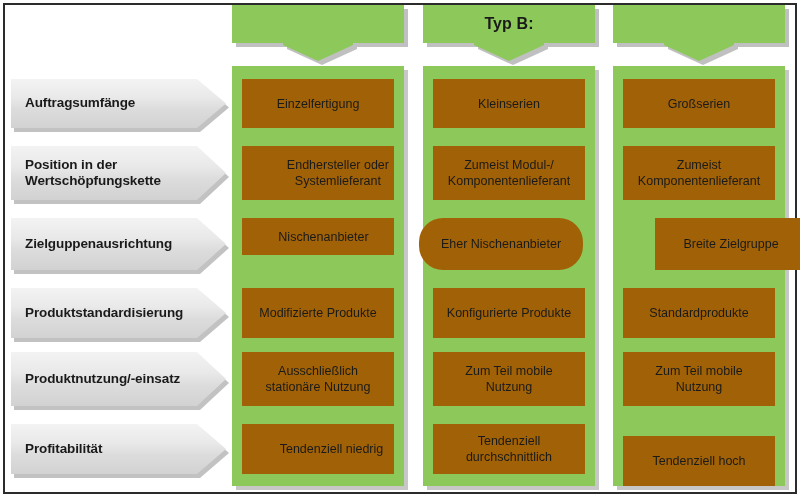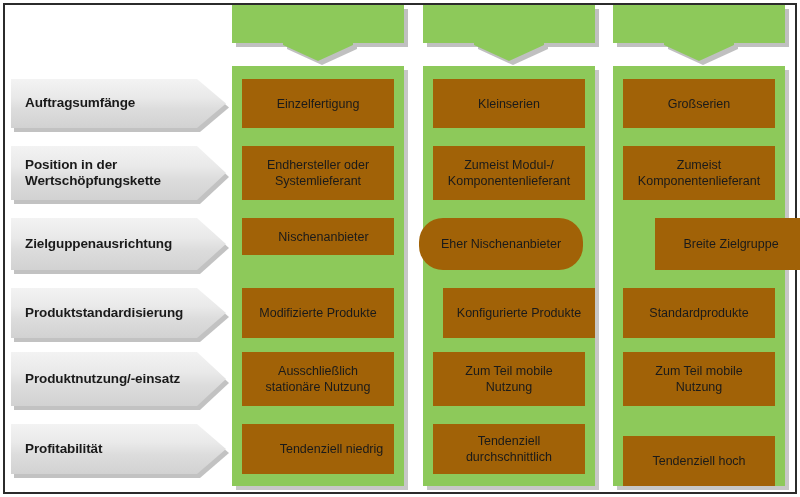--- a/index.html
+++ b/index.html
@@ -158,34 +158,35 @@
     </div>
 
   <div id="col-heads-host">
       <div class="col-head-wrap" style="left: 232px; top: 5px; width: 176px; height: 60px;">
         <div class="col-head-shadow"></div>
         <div class="col-head"></div>
       </div>
       <div class="col-head-wrap" style="left: 423px; top: 5px; width: 176px; height: 60px;">
         <div class="col-head-shadow"></div>
         <div class="col-head"></div>
+        <div class="col-head-label">Typ B:</div>
       </div>
       <div class="col-head-wrap" style="left: 613px; top: 5px; width: 176px; height: 60px;">
         <div class="col-head-shadow"></div>
         <div class="col-head"></div>
       </div>
     </div>
 
   <div id="col-bodies-host">
       <div class="col-body-shadow" style="left: 236px; top: 70px; height: 420px;"></div>
       <div class="col-body" style="left: 232px; top: 66px; height: 420px;"></div>
       <div class="cell" style="left: 242px; width: 152px; top: 79px; height: 49px;">
         <span>Einzelfertigung</span>
       </div>
-      <div class="cell" style="left: 242px; width: 152px; top: 146px; height: 54px;">
+      <div class="cell" style="left: 242px; width: 152px; top: 146px; height: 54px; justify-content: flex-end;">
         <span>Endhersteller oder<br>Systemlieferant</span>
       </div>
       <div class="cell" style="left: 242px; width: 152px; top: 218px; height: 37px; padding-left: 16px;">
         <span>Nischenanbieter</span>
       </div>
       <div class="cell" style="left: 242px; width: 152px; top: 288px; height: 50px;">
         <span>Modifizierte Produkte</span>
       </div>
       <div class="cell" style="left: 242px; width: 152px; top: 352px; height: 54px;">
         <span>Ausschließlich<br>stationäre Nutzung</span>
@@ -197,21 +198,21 @@
       <div class="col-body" style="left: 423px; top: 66px; height: 420px;"></div>
       <div class="cell" style="left: 433px; width: 152px; top: 79px; height: 49px;">
         <span>Kleinserien</span>
       </div>
       <div class="cell" style="left: 433px; width: 152px; top: 146px; height: 54px;">
         <span>Zumeist Modul-/<br>Komponentenlieferant</span>
       </div>
       <div class="cell" style="left: 419px; width: 164px; top: 218px; height: 52px; border-radius: 24px;">
         <span>Eher Nischenanbieter</span>
       </div>
-      <div class="cell" style="left: 433px; width: 152px; top: 288px; height: 50px; margin-left: 10px;">
+      <div class="cell" style="left: 433px; width: 152px; top: 288px; height: 50px;">
         <span>Konfigurierte Produkte</span>
       </div>
       <div class="cell" style="left: 433px; width: 152px; top: 352px; height: 54px;">
         <span>Zum Teil mobile<br>Nutzung</span>
       </div>
       <div class="cell" style="left: 433px; width: 152px; top: 424px; height: 50px;">
         <span>Tendenziell<br>durchschnittlich</span>
       </div>
       <div class="col-body-shadow" style="left: 617px; top: 70px; height: 420px;"></div>
       <div class="col-body" style="left: 613px; top: 66px; height: 420px;"></div>

